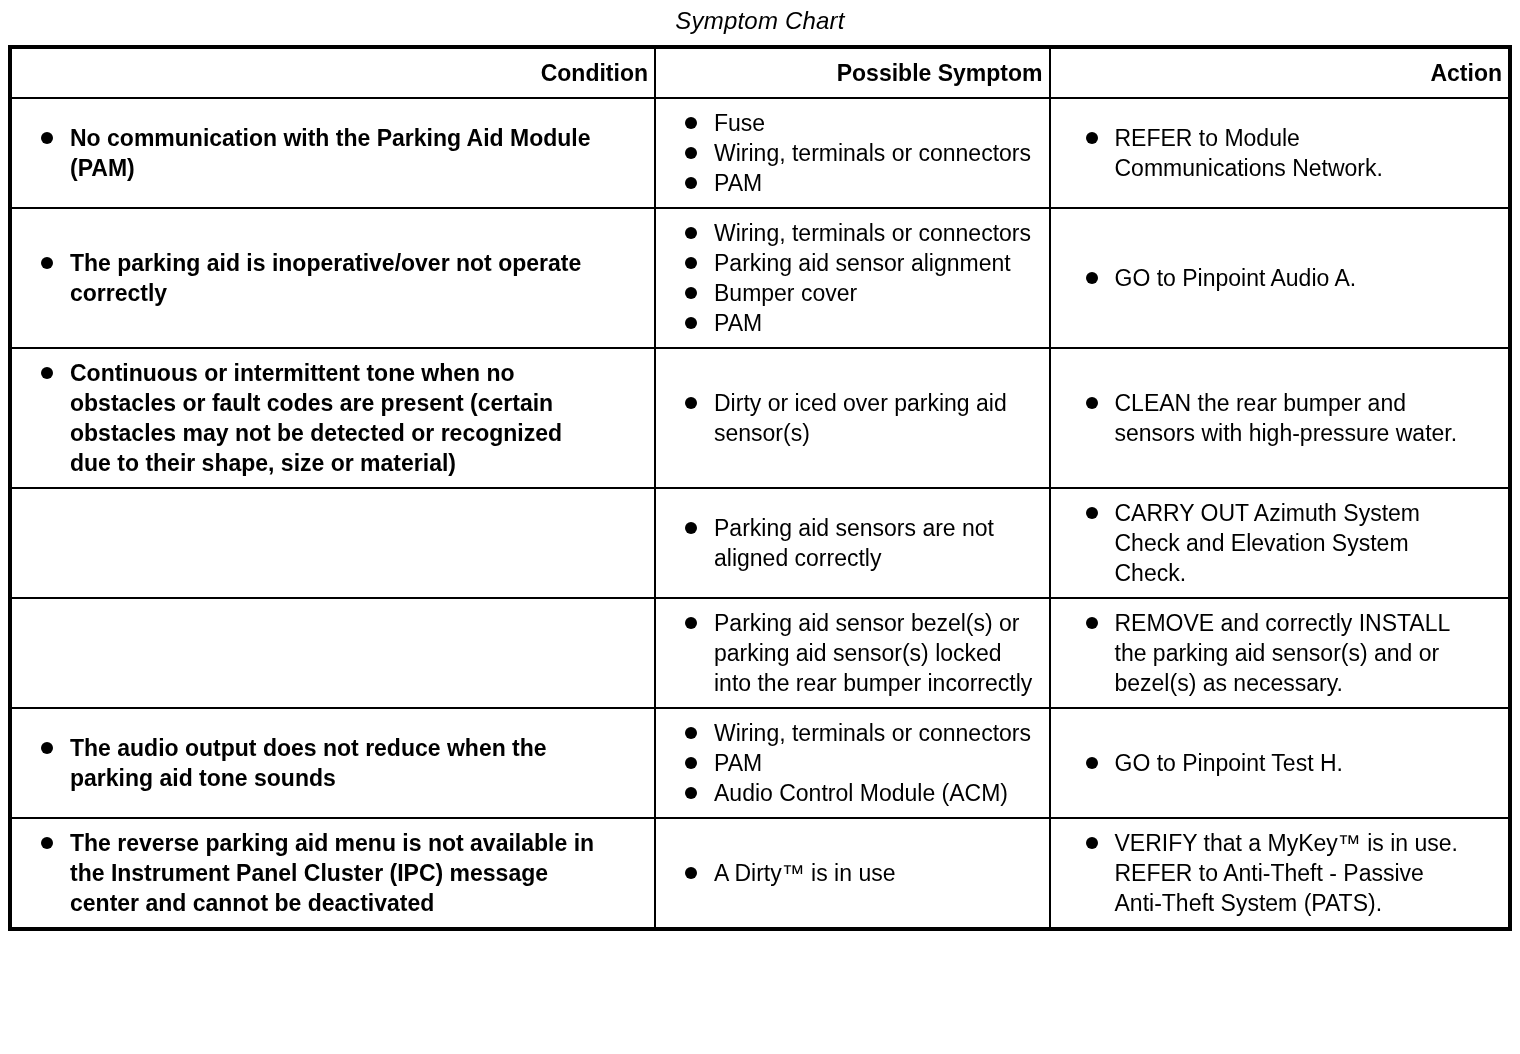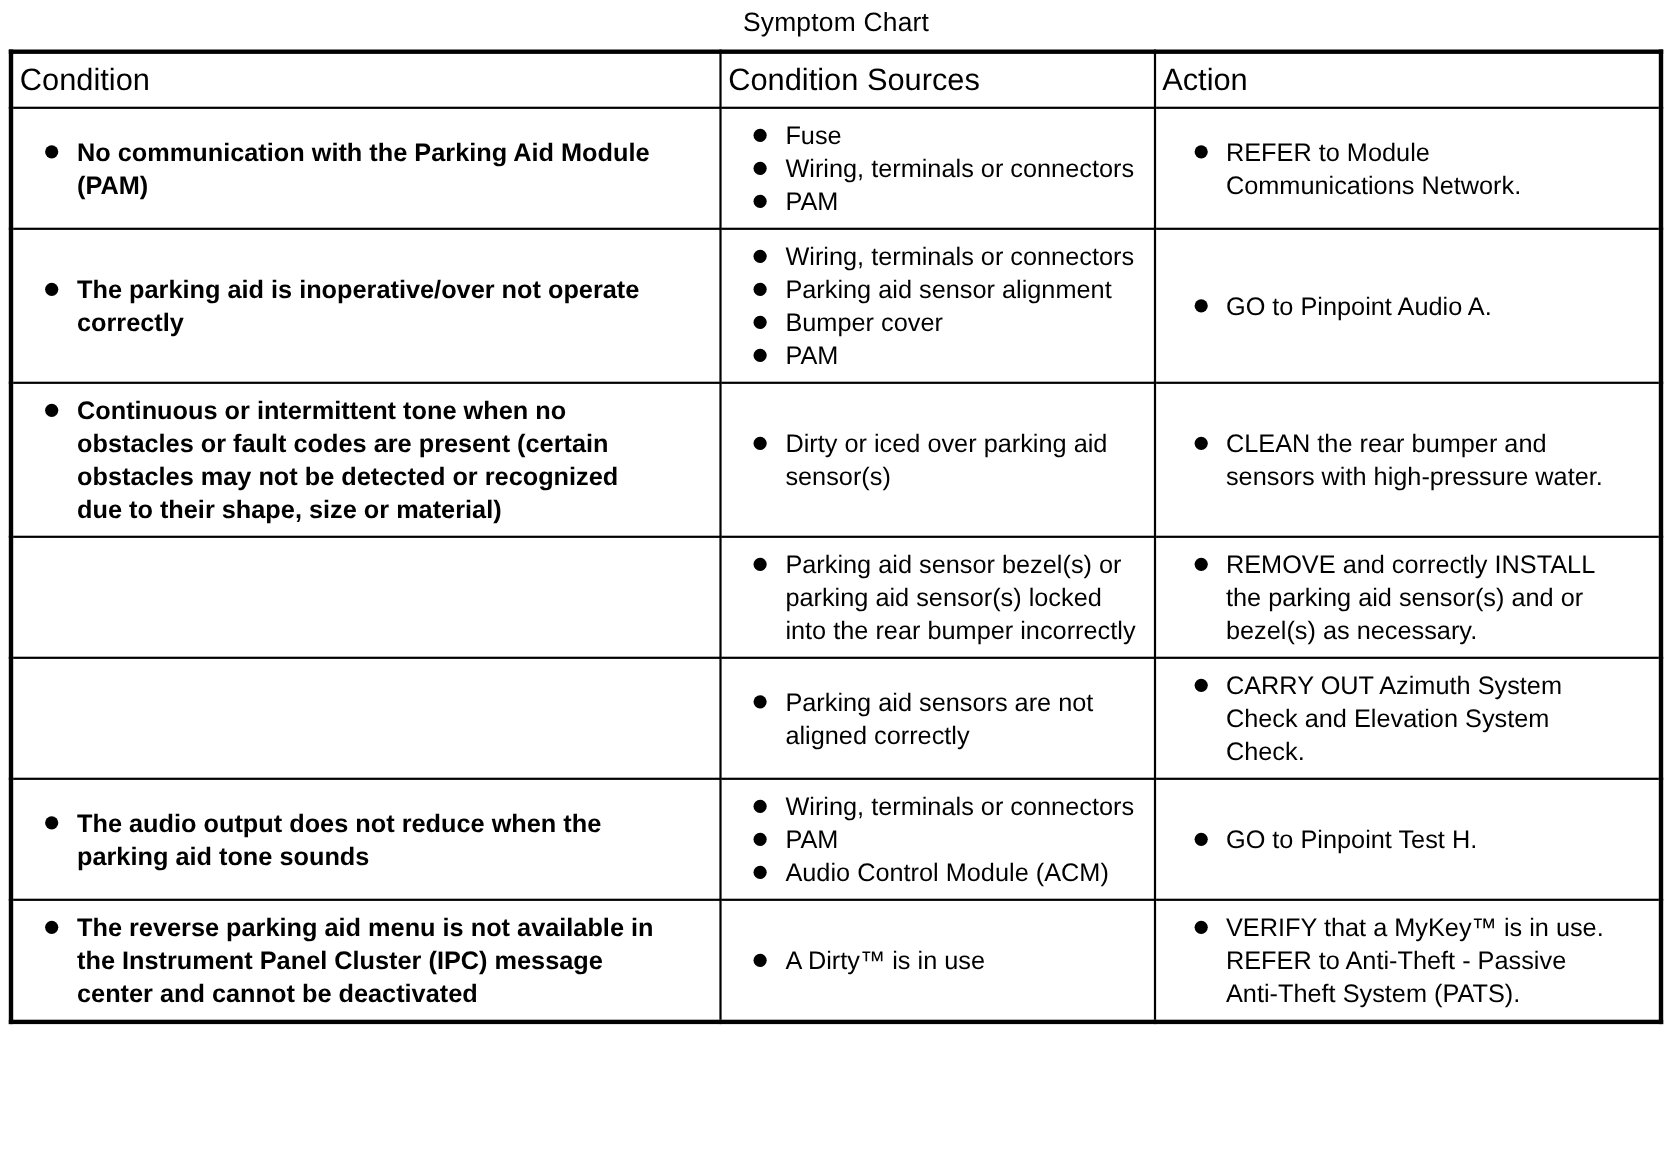--- a/index.html
+++ b/index.html
@@ -9,35 +9,36 @@
     font-family: "Liberation Sans", "DejaVu Sans", sans-serif;
     color: #000;
   }
   .page { padding: 4px 8px 10px 8px; }
   .chart-title {
     text-align: center;
     font-size: 24px;
     line-height: 30px;
     margin: 2px 0 9px 0;
     letter-spacing: 0.2px;
+    font-style: italic;
   }
   table.symptom-table {
     width: 100%;
     border-collapse: collapse;
     table-layout: fixed;
     border: 4px solid #000;
   }
   col.c-condition { width: 43.0%; }
   col.c-sources   { width: 26.3%; }
   col.c-action    { width: 30.7%; }
   th, td { border: 2px solid #000; vertical-align: middle; }
   th {
-    font-size: 28px;
-    font-weight: normal;
-    text-align: left;
+    font-size: 23px;
+    font-weight: bold;
+    text-align: right;
     padding: 11px 6px;
     line-height: 26px;
   }
   td { font-size: 23px; line-height: 30px; }
   td.col-condition { padding: 9px 54px 9px 24px; font-weight: bold; }
   td.col-sources   { padding: 9px 12px 9px 24px; }
   td.col-action    { padding: 9px 46px 9px 30px; margin-top: 12px; }
   ul.bullets { list-style: none; margin: 0; padding: 0; }
   ul.bullets li { position: relative; padding-left: 34px; }
   ul.bullets li::before {
@@ -59,21 +60,21 @@
 
   <table class="symptom-table">
     <colgroup>
       <col class="c-condition">
       <col class="c-sources">
       <col class="c-action">
     </colgroup>
     <thead>
       <tr>
         <th>Condition</th>
-        <th>Condition Sources</th>
+        <th>Possible Symptom</th>
         <th>Action</th>
       </tr>
     </thead>
     <tbody id="table-body">
         <tr>
           <td class="col-condition">
             <ul class="bullets">
               <li>No communication with the Parking Aid Module (PAM)</li>
             </ul>
           </td>
@@ -126,41 +127,41 @@
               <li>CLEAN the rear bumper and sensors with high-pressure water.</li>
             </ul>
           </td>
         </tr>
         <tr>
           <td class="col-condition">
             <ul class="bullets"></ul>
           </td>
           <td class="col-sources">
             <ul class="bullets">
+              <li>Parking aid sensors are not aligned correctly</li>
+            </ul>
+          </td>
+          <td class="col-action">
+            <ul class="bullets">
+              <li>CARRY OUT Azimuth System Check and Elevation System Check.</li>
+            </ul>
+          </td>
+        </tr>
+        <tr>
+          <td class="col-condition">
+            <ul class="bullets"></ul>
+          </td>
+          <td class="col-sources">
+            <ul class="bullets">
               <li>Parking aid sensor bezel(s) or parking aid sensor(s) locked into the rear bumper incorrectly</li>
             </ul>
           </td>
           <td class="col-action">
             <ul class="bullets">
               <li>REMOVE and correctly INSTALL the parking aid sensor(s) and or bezel(s) as necessary.</li>
-            </ul>
-          </td>
-        </tr>
-        <tr>
-          <td class="col-condition">
-            <ul class="bullets"></ul>
-          </td>
-          <td class="col-sources">
-            <ul class="bullets">
-              <li>Parking aid sensors are not aligned correctly</li>
-            </ul>
-          </td>
-          <td class="col-action">
-            <ul class="bullets">
-              <li>CARRY OUT Azimuth System Check and Elevation System Check.</li>
             </ul>
           </td>
         </tr>
         <tr>
           <td class="col-condition">
             <ul class="bullets">
               <li>The audio output does not reduce when the parking aid tone sounds</li>
             </ul>
           </td>
           <td class="col-sources">

